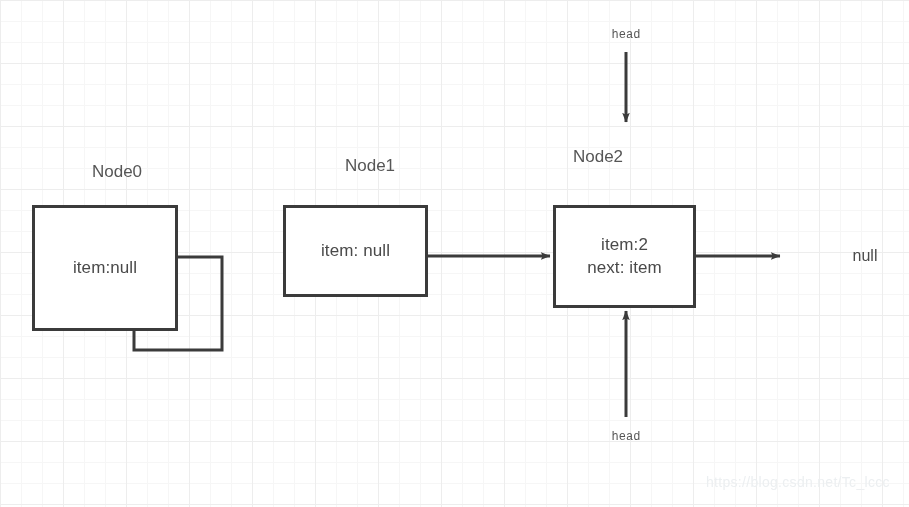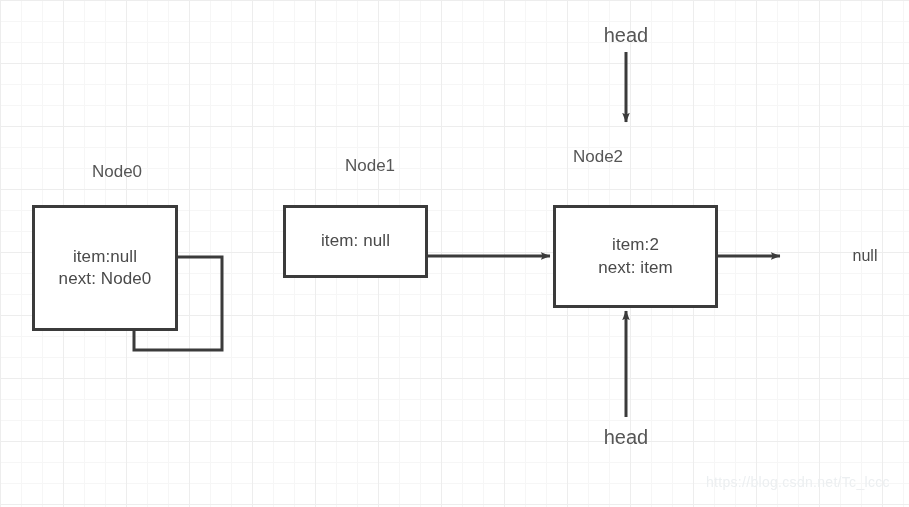--- a/index.html
+++ b/index.html
@@ -51,23 +51,23 @@
   .node-label {
     position: absolute;
     font-size: 17px;
     color: #565656;
     font-family: "Liberation Sans", sans-serif;
     white-space: nowrap;
     transform: translate(-50%, -50%);
   }
   .pointer-label {
     position: absolute;
-    font-size: 20px;
+    font-size: 12px;
     color: #565656;
-    font-family: Liberation Sans, sans-serif;
+    font-family: Liberation Mono, monospace;
     white-space: nowrap;
     transform: translate(-50%, -50%);
   }
   .terminal-label {
     position: absolute;
     font-size: 16px;
     color: #4a4a4a;
     font-family: "Liberation Sans", sans-serif;
     white-space: nowrap;
     transform: translate(-50%, -50%);
@@ -113,28 +113,27 @@
       <path d="M626,417 L626,311" fill="none" stroke="#3b3b3b" stroke-width="3" marker-end="url(#arrowhead)"></path>
     </g>
   </svg>
 
   <div class="node-label" style="left:117px; top:172px;">Node0</div>
   <div class="node-label" style="left:370px; top:166px;">Node1</div>
   <div class="node-label" style="left:598px; top:157px;">Node2</div>
 
   <div class="node-box" style="left:32px; top:205px; width:146px; height:126px;">
     <span class="node-line">item:null</span>
-    <span class="node-line">next: Node0</span>
   </div>
 
-  <div class="node-box" style="left:283px; top:205px; width:145px; height:73px;">
+  <div class="node-box" style="left:283px; top:205px; width:145px; height:92px;">
     <span class="node-line">item: null</span>
   </div>
 
-  <div class="node-box" style="left:553px; top:205px; width:165px; height:103px;">
+  <div class="node-box" style="left:553px; top:205px; width:143px; height:103px;">
     <span class="node-line">item:2</span>
     <span class="node-line">next: item</span>
   </div>
 
   <div class="pointer-label" style="left:626px; top:35px;">head</div>
   <div class="pointer-label" style="left:626px; top:437px;">head</div>
 
   <div class="terminal-label" style="left:865px; top:256px;">null</div>
 
   <div class="watermark" style="left:706px; top:474px;">https://blog.csdn.net/Tc_lccc</div>

